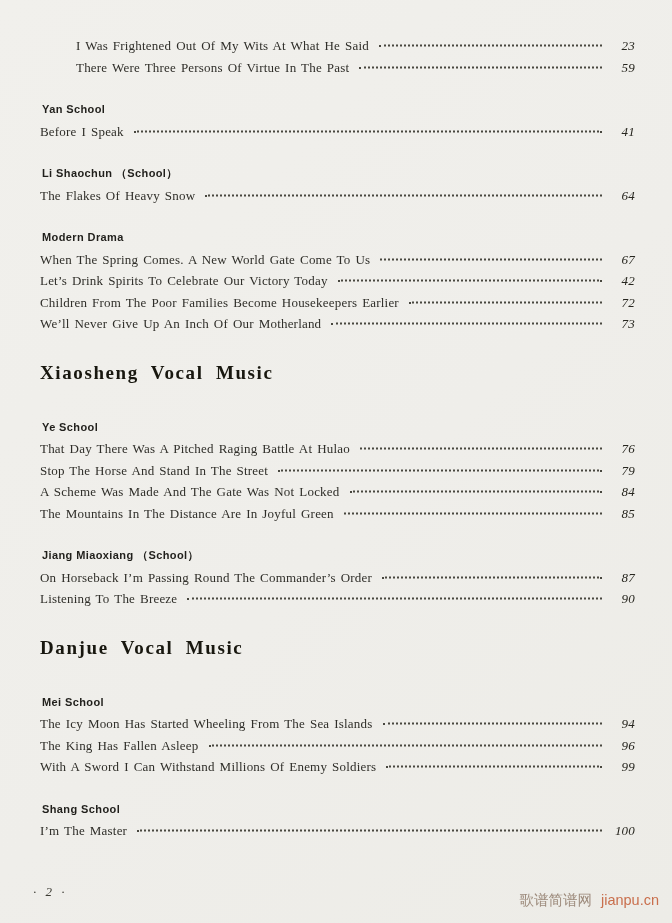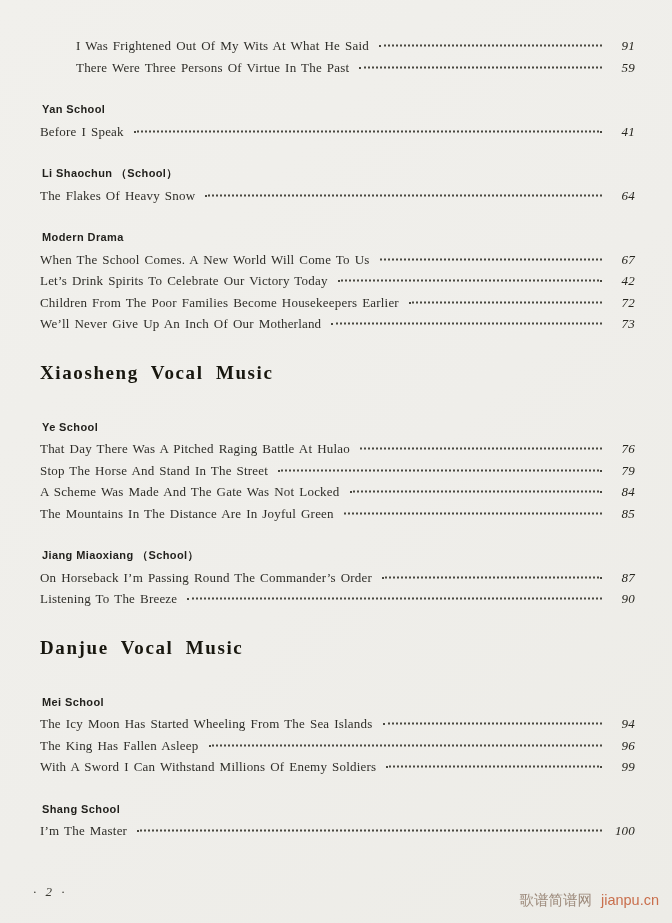--- a/index.html
+++ b/index.html
@@ -84,21 +84,21 @@
 </head>
 <body>
 
 <div class="page">
   <div class="content">
 
     <div class="group first">
       <div class="row">
         <span class="title">I Was Frightened Out Of My Wits At What He Said</span>
         <span class="dots"></span>
-        <span class="pg">91</span>
+        <span class="pg">23</span>
       </div>
       <div class="row">
         <span class="title">There Were Three Persons Of Virtue In The Past</span>
         <span class="dots"></span>
         <span class="pg">59</span>
       </div>
     </div>
 
     <div class="group">
       <div class="school-heading">Yan School</div>
@@ -114,21 +114,21 @@
       <div class="row">
         <span class="title">The Flakes Of Heavy Snow</span>
         <span class="dots"></span>
         <span class="pg">64</span>
       </div>
     </div>
 
     <div class="group">
       <div class="school-heading">Modern Drama</div>
       <div class="row">
-        <span class="title">When The School Comes. A New World Will Come To Us</span>
+        <span class="title">When The Spring Comes. A New World Gate Come To Us</span>
         <span class="dots"></span>
         <span class="pg">67</span>
       </div>
       <div class="row">
         <span class="title">Let’s Drink Spirits To Celebrate Our Victory Today</span>
         <span class="dots"></span>
         <span class="pg">42</span>
       </div>
       <div class="row">
         <span class="title">Children From The Poor Families Become Housekeepers Earlier</span>

